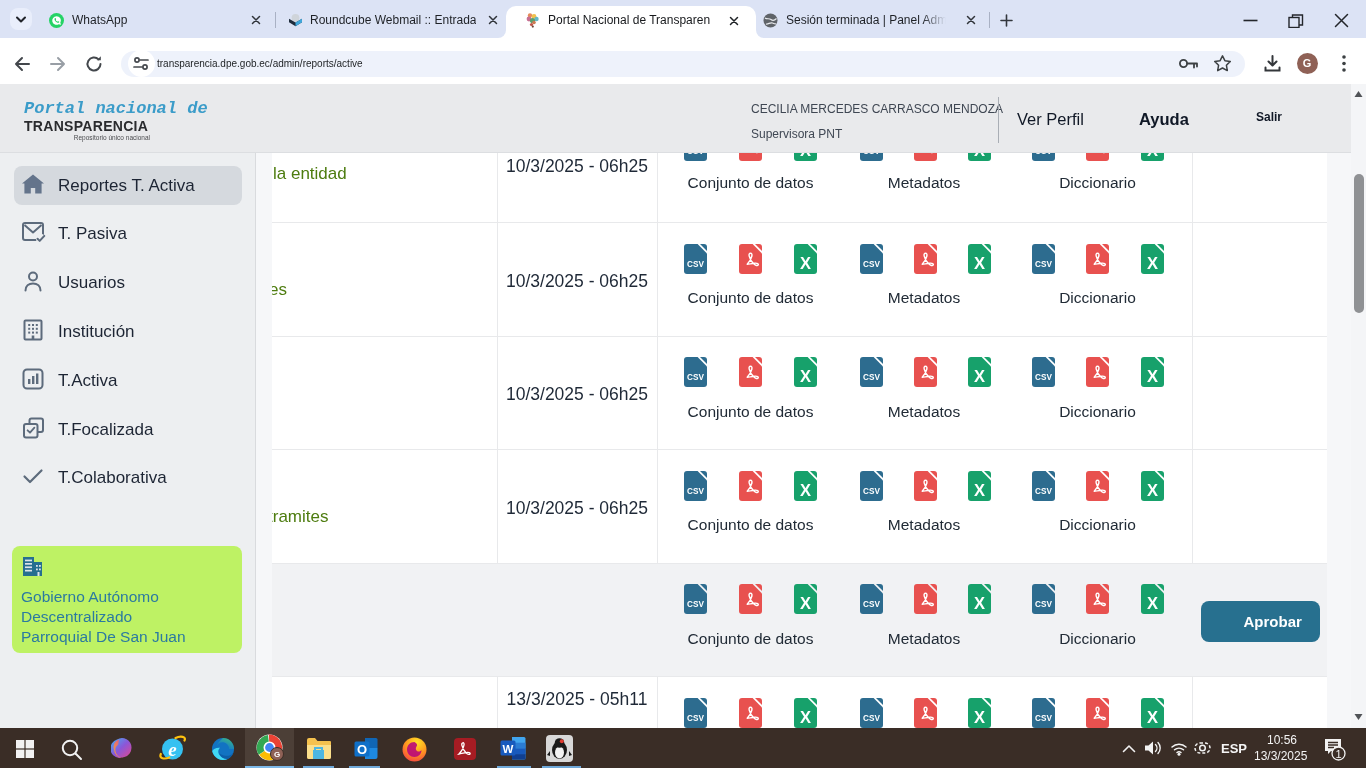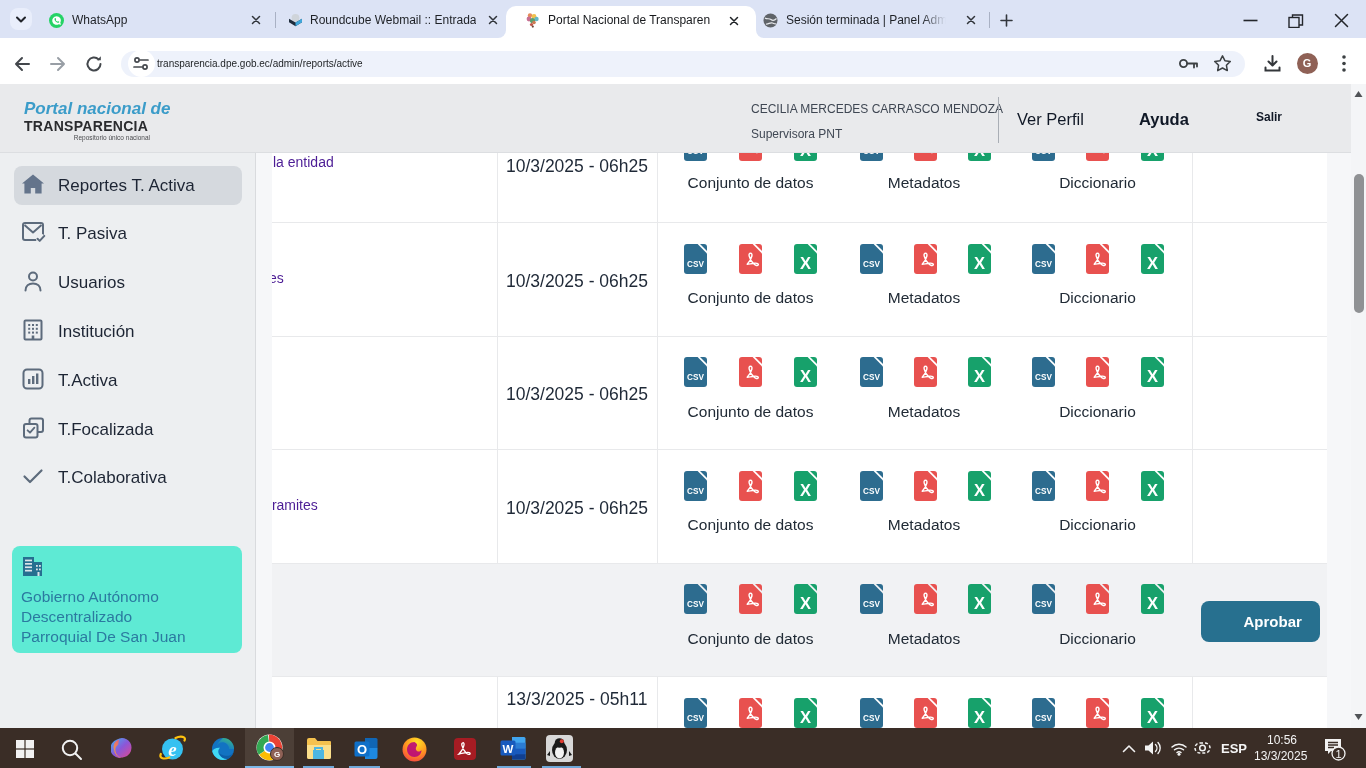--- a/index.html
+++ b/index.html
@@ -21,32 +21,32 @@
   #urltext { position:absolute; left:157px; top:17.5px; font-size:10px; line-height:16px; color:#1d2023; }
 
   
   #page { position:absolute; left:0; top:84px; width:1351px; height:684px; background:#f6f7f9; overflow:hidden; }
   #card { position:absolute; left:272px; top:23.9px; width:1055px; height:900px; background:#fff; overflow:hidden; z-index:1; }
   #pgheader { position:absolute; left:0; top:0; width:1351px; height:69px; background:#e9eaec; z-index:5; border-bottom:1px solid #dcdee1; }
   #sidebar { position:absolute; left:0; top:69px; width:256px; height:615px; background:#edeff1; border-right:1px solid #d9dbde; z-index:4; }
 
   .vline { position:absolute; top:0; bottom:0; width:1px; background:#e8e9eb; }
   .row { position:absolute; left:0; width:1055px; height:113.5px; border-bottom:1px solid #e8e9eb; }
-  .desc { position:absolute; font-size:14px; line-height:18px; color:#4c1d95; white-space:nowrap; }
+  .desc { position:absolute; font-size:17px; line-height:18px; color:#4d7c0f; white-space:nowrap;margin-top:12px; }
   .date { position:absolute; left:225px; width:160px; text-align:center; font-size:17.5px; line-height:18px; color:#1f2937; white-space:nowrap; }
   .glabel { position:absolute; font-size:15.5px; color:#212b36; white-space:nowrap; transform:translateX(-50%); }
   .fi { position:absolute; width:23px; height:30px; }
 
   #aprobar { position:absolute; left:928.5px; top:493.1px; width:119px; height:41px; border-radius:8px; background:#27708f; color:#fff; font-weight:bold; font-size:15px; line-height:41px; padding-left:43px; }
 
   
   .mitem { position:absolute; left:58px; font-size:17px; color:#1d2534; white-space:nowrap; transform:translateY(-50%); }
   .micon { position:absolute; left:22px; transform:translateY(-50%); }
   #activebg { position:absolute; left:14px; top:13px; width:228px; height:39px; border-radius:8px; background:#d5d9de; }
-  #gobbox { position:absolute; left:12px; top:393px; width:230px; height:107px; border-radius:8px; background:#5eead4; }
+  #gobbox { position:absolute; left:12px; top:393px; width:230px; height:107px; border-radius:8px; background:#bef264; }
   #gobbox .gt { position:absolute; left:9px; top:41px; font-size:15.5px; line-height:20.2px; color:#2b7aa0; }
 
   
   #sbar { position:absolute; left:1351px; top:84px; width:15px; height:644px; background:#f4f5f7; z-index:20; }
   #sthumb { position:absolute; left:2.5px; top:90px; width:10px; height:139px; border-radius:5px; background:#8f9194; }
 
   
   #taskbar { position:absolute; left:0; top:728px; width:1366px; height:40px; background:#3a2d26; z-index:30; }
   .tbu { position:absolute; top:37.5px; height:2.5px; background:#6fa8d8; }
   .trtext { position:absolute; color:#f4f4f4; font-size:12px; white-space:nowrap; }
@@ -434,21 +434,21 @@
           <use href="#doc" fill="#17a16b"></use>
           <text x="11.5" y="24.5" font-size="16.5" font-weight="bold" fill="#fff" text-anchor="middle" font-family="Liberation Sans">X</text>
         </svg>
       <div class="glabel" style="left:478.5px;top:635.5px;">Conjunto de datos</div>
       <div class="glabel" style="left:652px;top:635.5px;">Metadatos</div>
       <div class="glabel" style="left:825.5px;top:635.5px;">Diccionario</div>
       <div id="aprobar">Aprobar</div>
     </div>
     <div id="pgheader">
       <div class="abs" style="left:24px;top:16px;width:130px;">
-        <div style="font-family:Liberation Sans, sans-serif;font-style:italic;font-weight:bold;font-size:17px;line-height:18px;color:#3b9cc9;white-space:nowrap;letter-spacing:0px;">Portal nacional de</div>
+        <div style="font-family:Liberation Mono, monospace;font-style:italic;font-weight:bold;font-size:17px;line-height:18px;color:#3b9cc9;white-space:nowrap;letter-spacing:0px;">Portal nacional de</div>
         <div style="font-size:14px;font-weight:bold;color:#2a2b2e;letter-spacing:0.3px;margin-top:0px;">TRANSPARENCIA</div>
         <div style="font-size:6.5px;color:#4c4d50;text-align:right;width:126px;margin-top:0px;">Repositorio único nacional</div>
       </div>
       <div class="abs" style="left:751px;top:18px;font-size:12px;color:#3f4753;">CECILIA MERCEDES CARRASCO MENDOZA</div>
       <div class="abs" style="left:751px;top:43px;font-size:12px;color:#3f4753;">Supervisora PNT</div>
       <div class="abs" style="left:998px;top:13px;width:1px;height:46px;background:#a9aeb5;"></div>
       <div class="abs" style="left:1017px;top:26px;font-size:16.5px;font-weight:normal;color:#101826;">Ver Perfil</div>
       <div class="abs" style="left:1139px;top:26px;font-size:16.5px;font-weight:bold;color:#101826;">Ayuda</div>
       <div class="abs" style="left:1256px;top:26px;font-size:12px;font-weight:bold;color:#101826;">Salir</div>
     </div>

